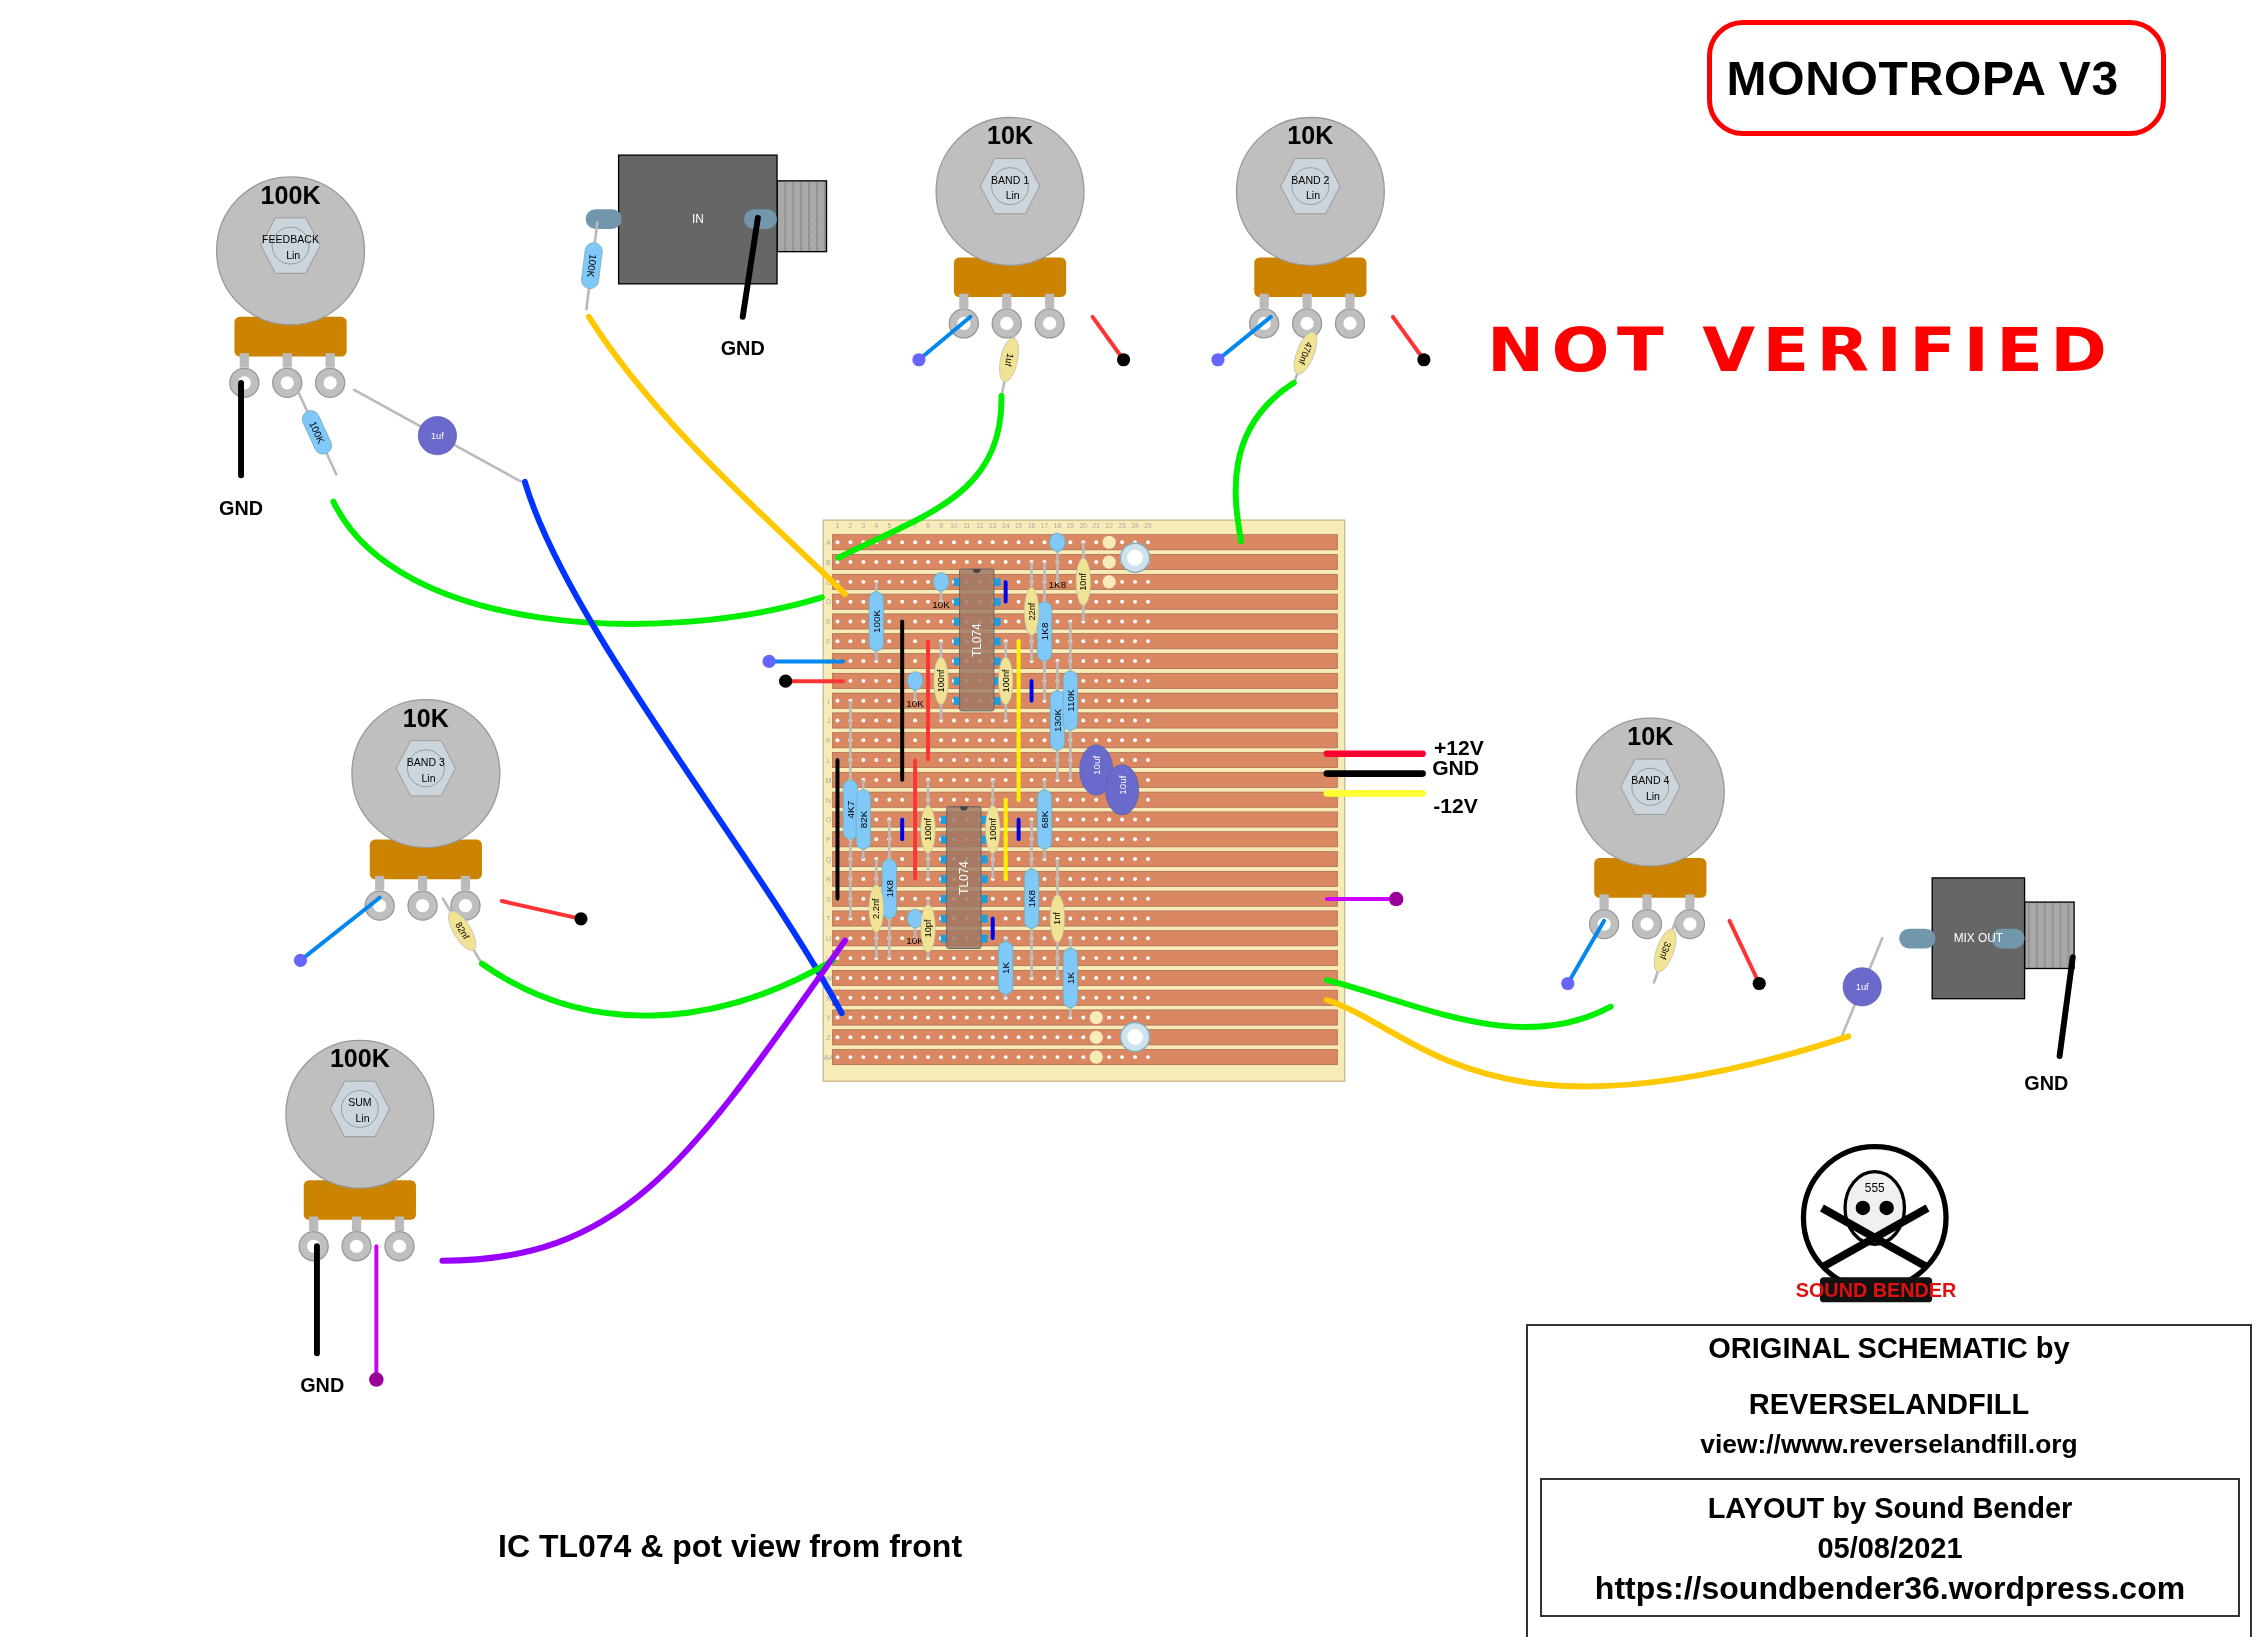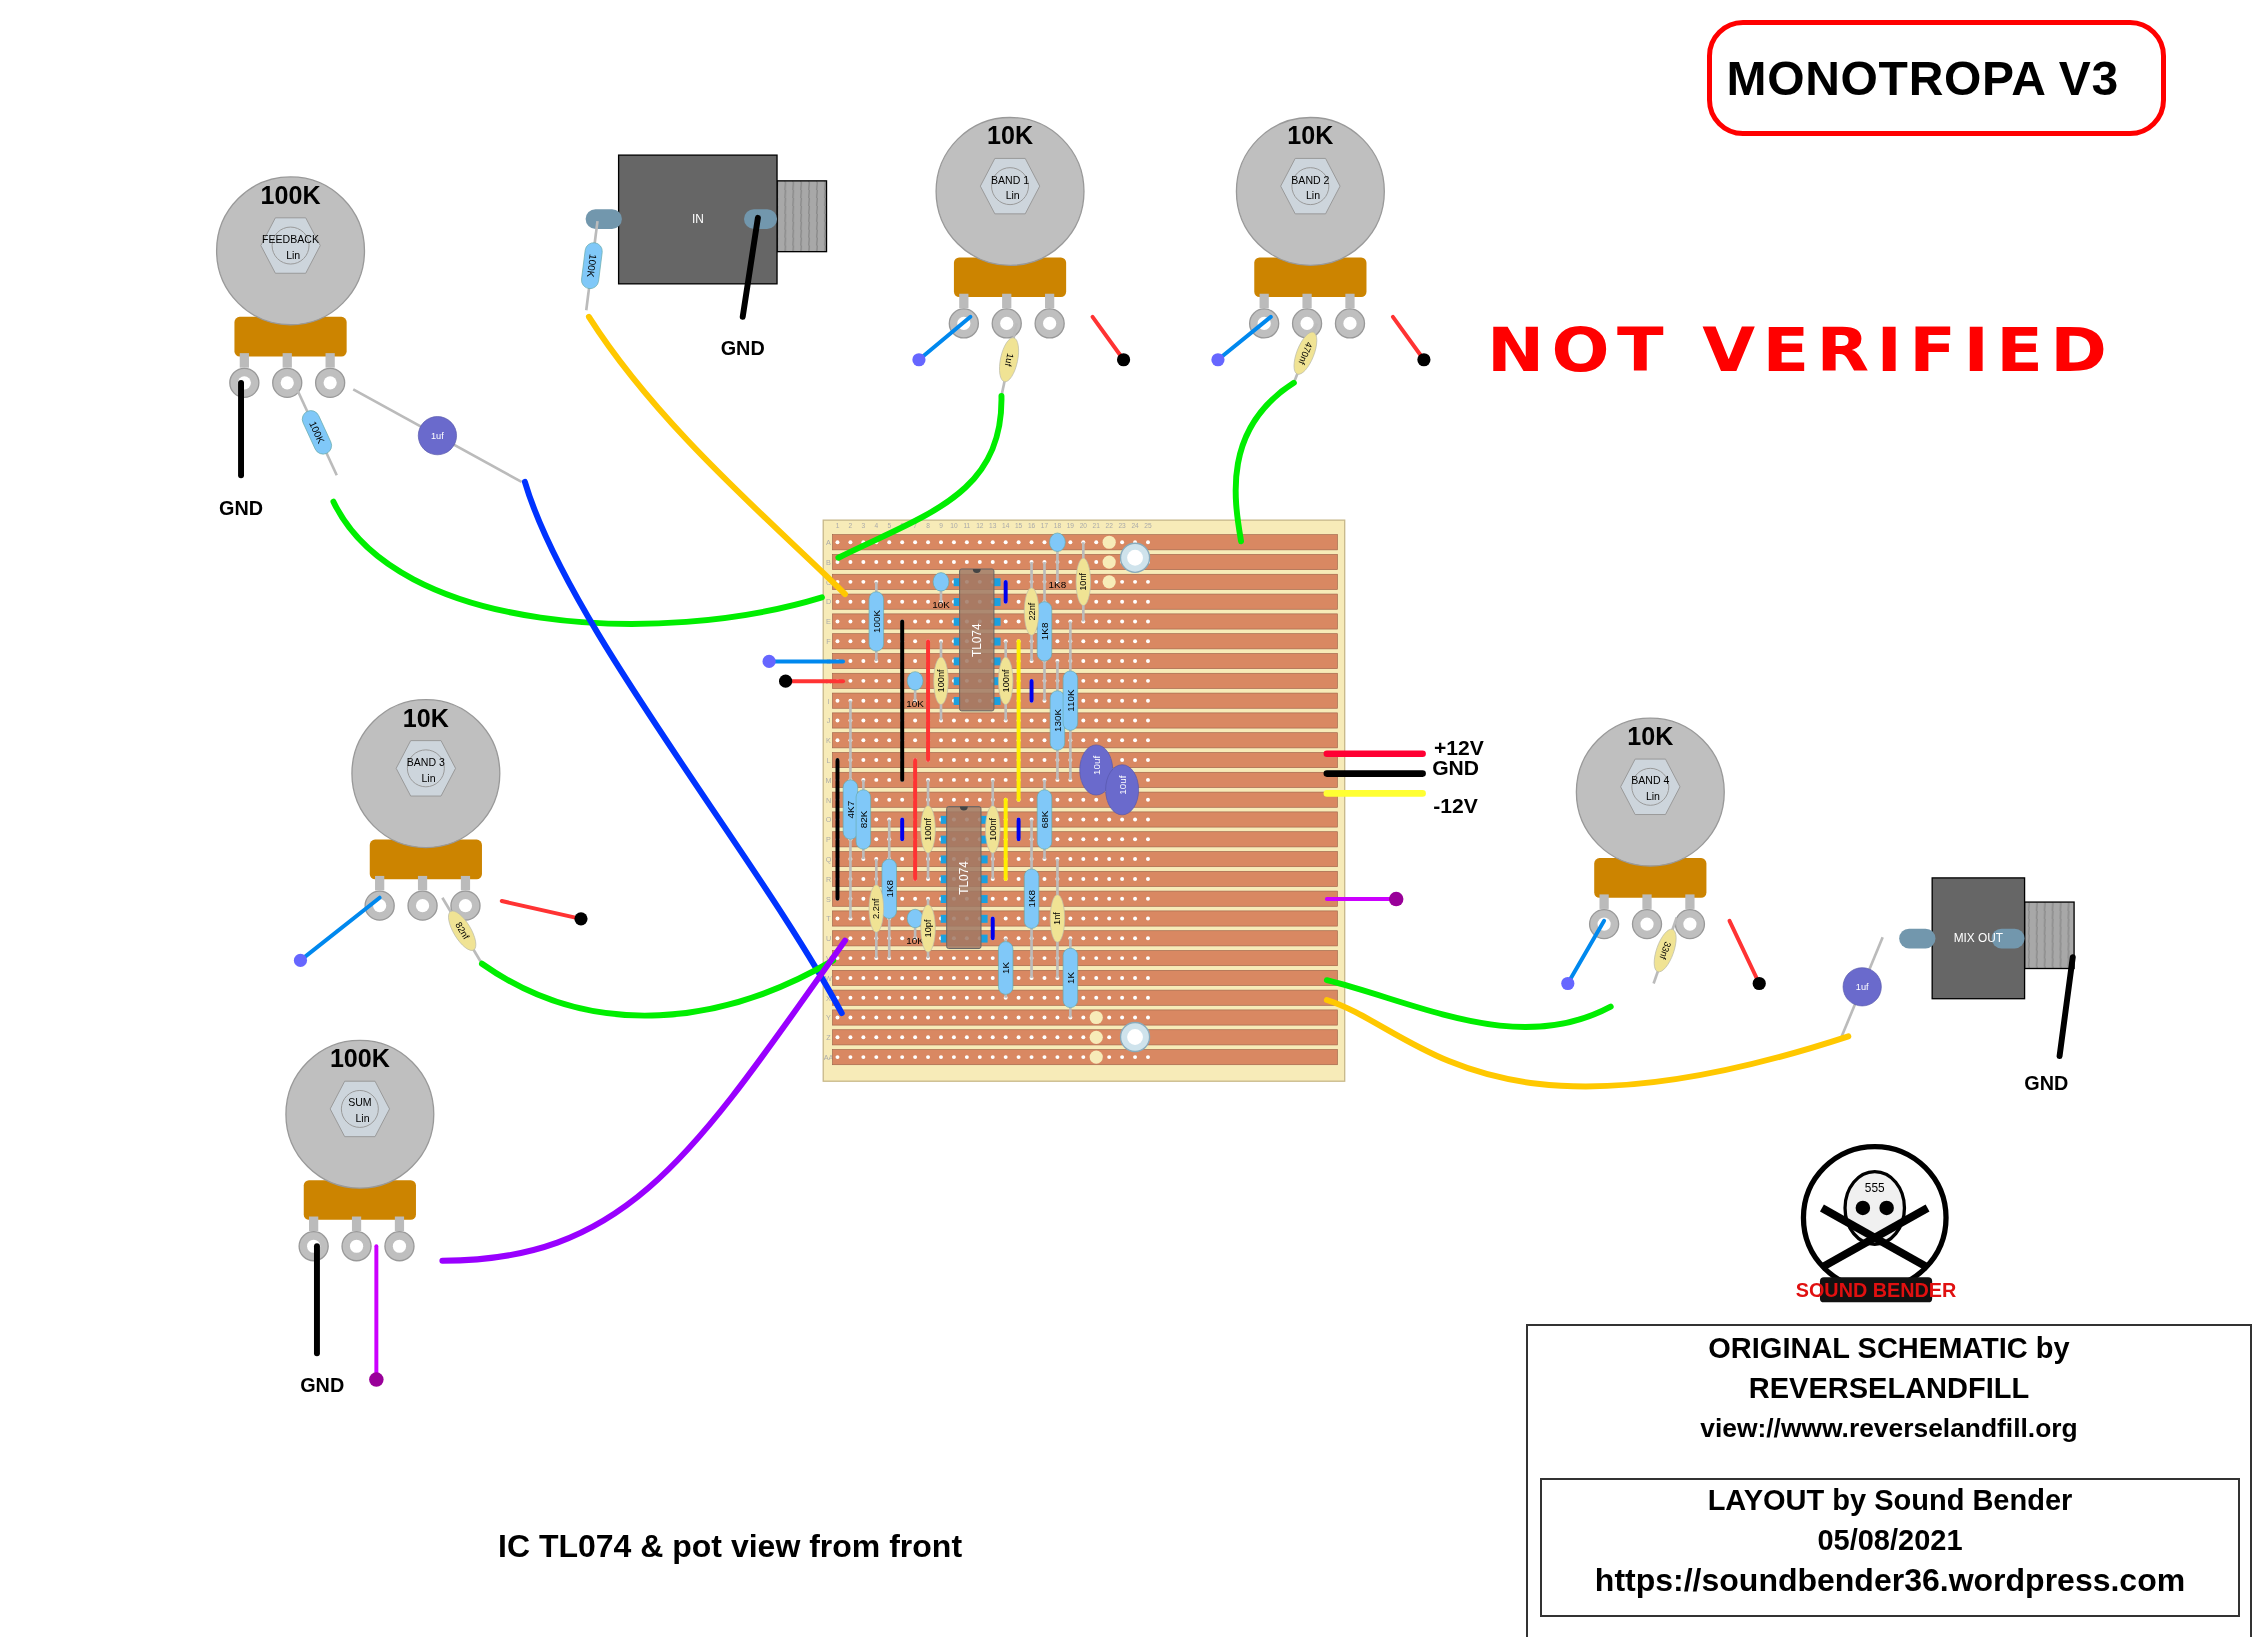--- a/index.html
+++ b/index.html
@@ -1200,22 +1200,22 @@
 </svg>
 
 <div class="html-layer">
   <div class="title-box">
     <span>MONOTROPA V3</span>
   </div>
   <div class="not-verified">NOT VERIFIED</div>
   <div class="footnote">IC TL074 &amp; pot view from front</div>
   <div class="credits">
     <div class="l1">ORIGINAL SCHEMATIC by</div>
-    <div class="l1" style="margin-top:0">REVERSELANDFILL</div>
+    <div class="l1" style="margin-top:16px">REVERSELANDFILL</div>
     <div class="l1" style="margin-top:0;font-size:26.4px">view://www.reverselandfill.org</div>
     <div class="inner">
-      <div style="margin-top:0">LAYOUT by Sound Bender</div>
+      <div style="margin-top:8px">LAYOUT by Sound Bender</div>
       <div>05/08/2021</div>
       <div style="font-size:32px">https://soundbender36.wordpress.com</div>
     </div>
   </div>
 </div>
 
 
 </body></html>

